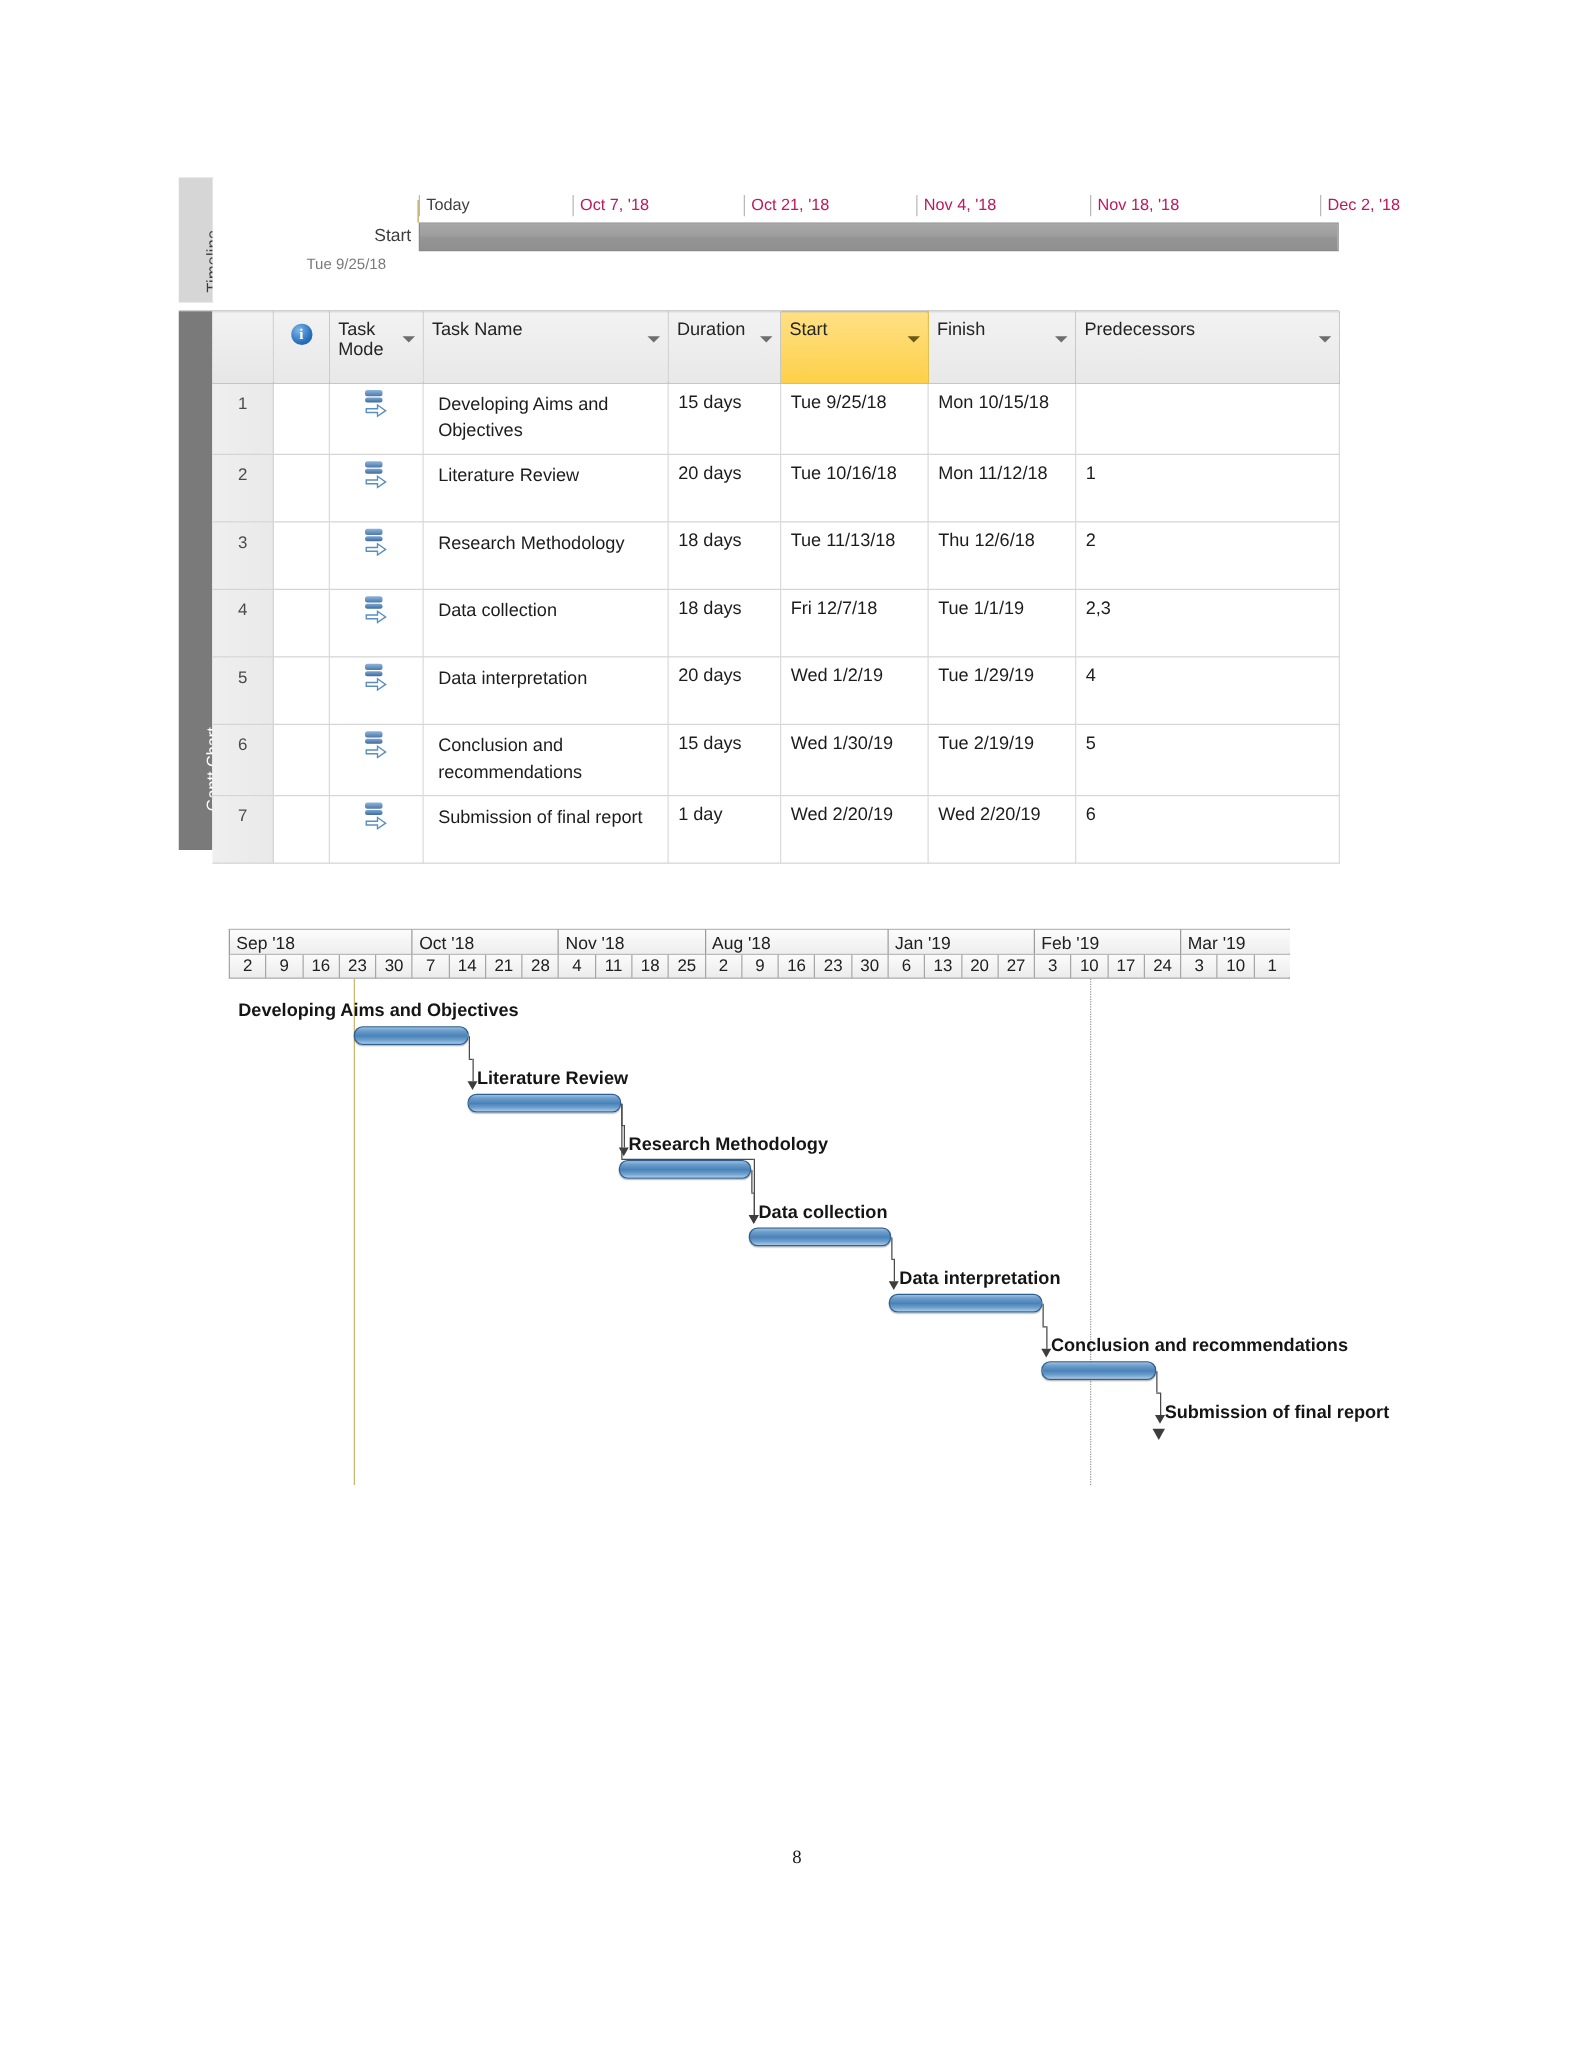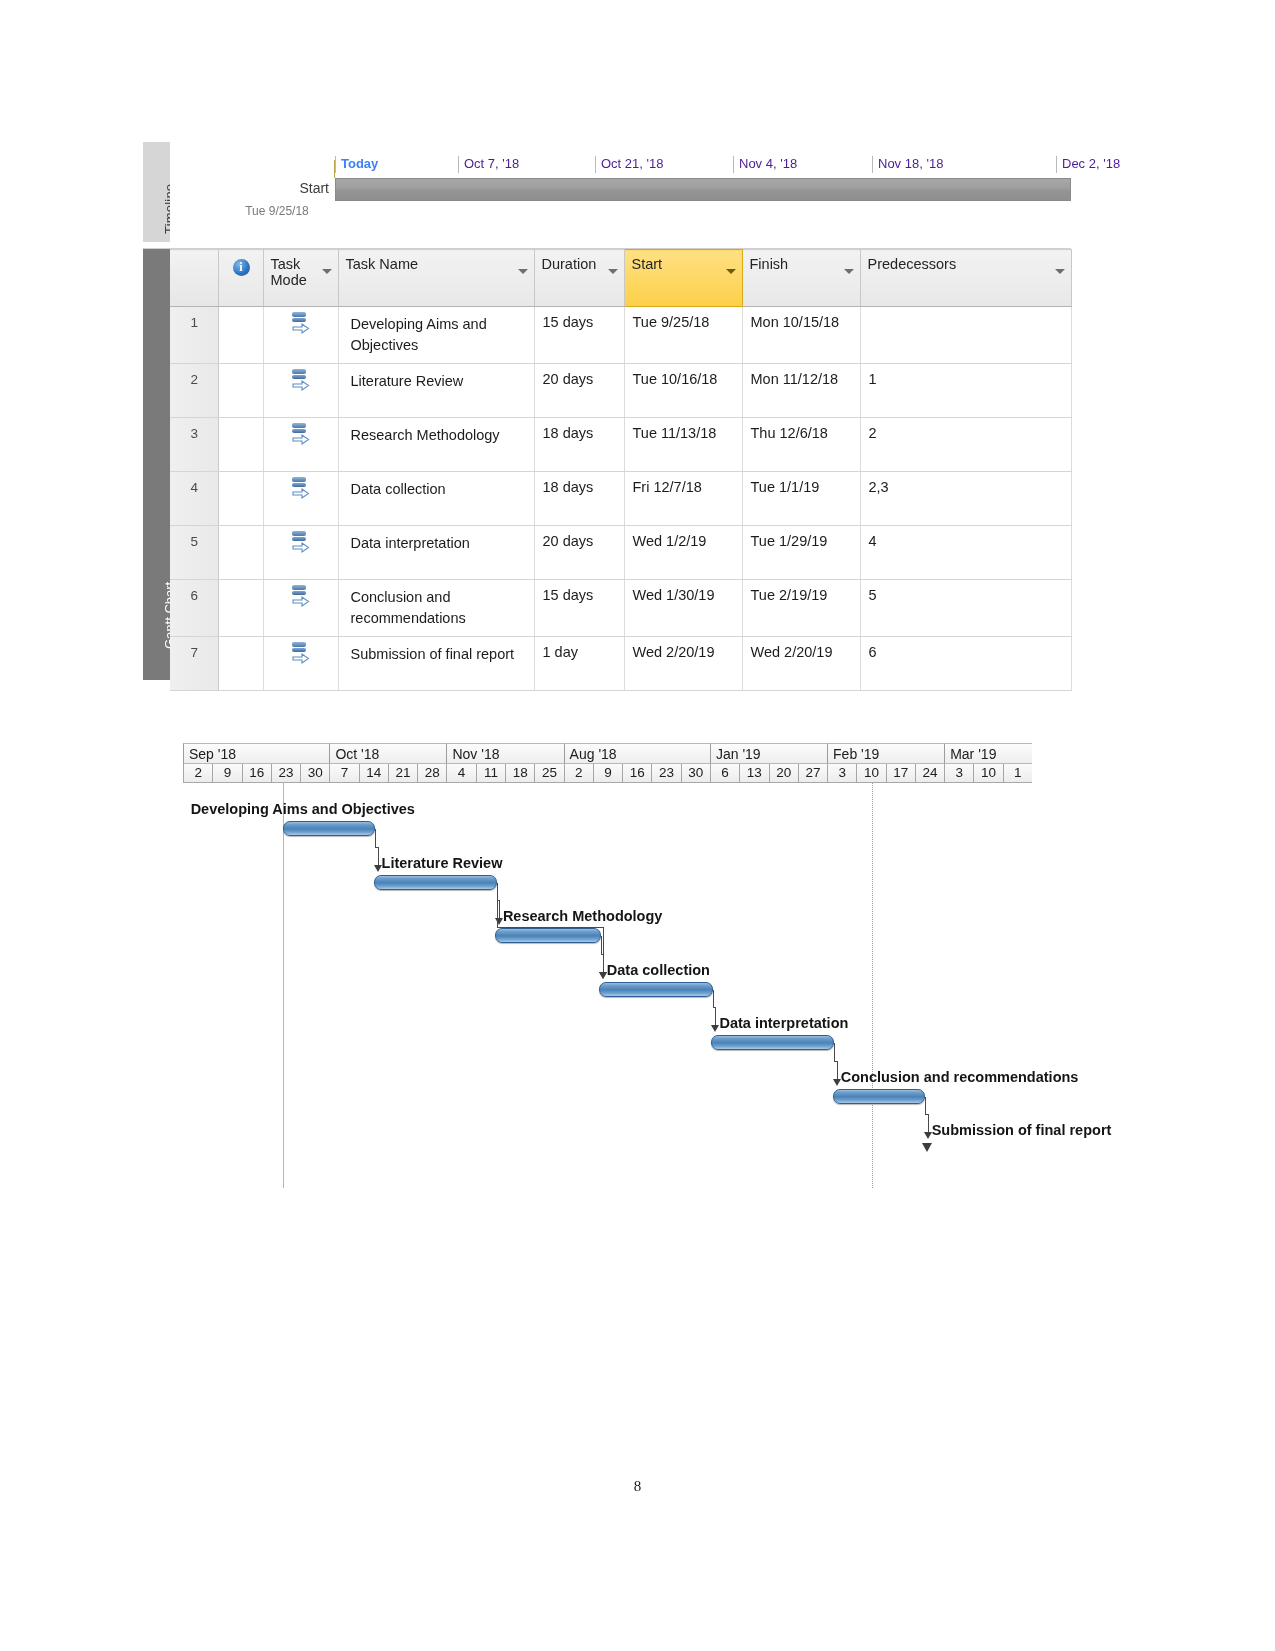--- a/index.html
+++ b/index.html
@@ -27,24 +27,24 @@
     display:block;white-space:nowrap;
     transform:rotate(-90deg);transform-origin:left top;
     position:absolute;left:19px;top:92px;
     font-size:13px;color:#3c3c3c;letter-spacing:.2px;
   }
   #timeline-area{
     position:absolute;left:27px;top:0;width:901px;height:100px;
     background:#fff;
   }
   .tl-tick-label{
-    position:absolute;top:14px;font-size:13px;color:#4c1d95;white-space:nowrap;
+    position:absolute;top:14px;font-size:13px;color:#be185d;white-space:nowrap;
     padding-left:5px;border-left:1px solid #b9b9b9;height:17px;line-height:15px;
   }
-  .tl-tick-label.today{color:#3b82f6;font-weight:700;}
+  .tl-tick-label.today{color:#404040;font-weight:400;}
   #tl-bar{
     position:absolute;left:165px;top:36px;width:736px;height:23px;
     background:linear-gradient(to bottom,#a8a8a8 0%,#9d9d9d 45%,#949494 55%,#8f8f8f 100%);
     border:1px solid #8a8a8a;box-sizing:border-box;
   }
   #tl-start-label{
     position:absolute;left:95px;top:38px;width:64px;text-align:right;
     font-size:14px;color:#3c3c3c;
   }
   #tl-start-date{

